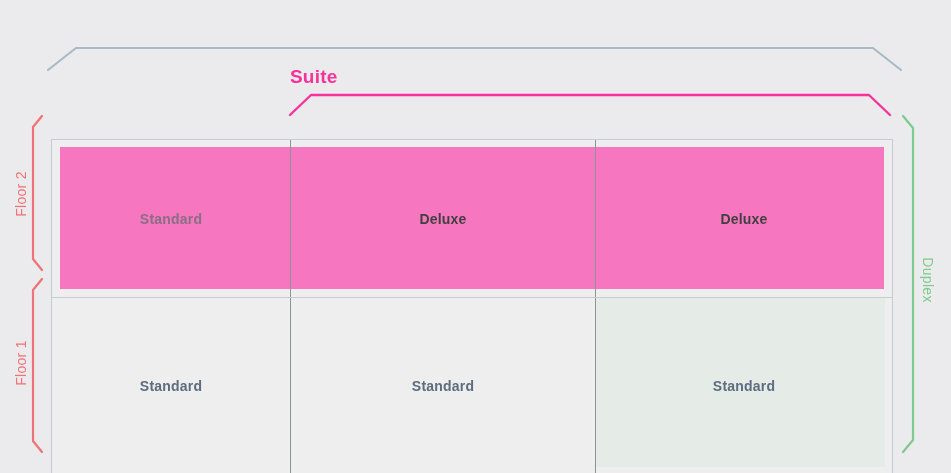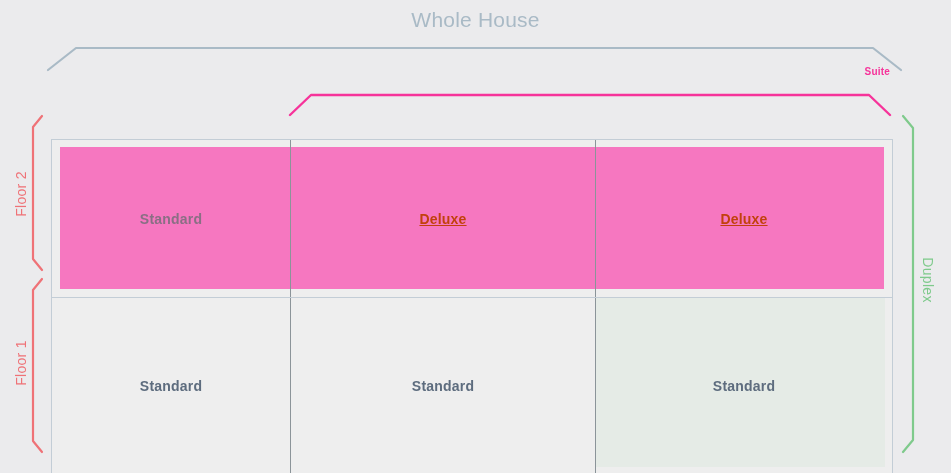--- a/index.html
+++ b/index.html
@@ -31,22 +31,22 @@
     color: #a9bac6;
     letter-spacing: 0.2px;
   }
 
   
   .suite-label {
     position: absolute;
     left: 290px;
     top: 66px;
     width: 600px;
-    text-align: right;
-    font-size: 10px;
+    text-align: left;
+    font-size: 19px;
     font-weight: bold;
     color: #f6339a;
     letter-spacing: 0.2px;
   }
 
   
   .bracket-svg {
     position: absolute;
     left: 0;
     top: 0;
@@ -146,29 +146,28 @@
   .floor-row.top .room-cell.c2 .room-fill { left: 0; right: 0; }
   .floor-row.top .room-cell.c3 .room-fill { left: 0; right: 8px; }
 
   
   .floor-row.bottom .room-cell.c3 .room-fill {
     left: 0; right: 7px; top: 0; bottom: 7px;
     background: #e5ebe6;
   }
 
   .label-muted   { color: #8a6f84; }
-  .label-dark    { color: #c2410c; text-decoration: underline; }
+  .label-dark    { color: #404040; }
   .label-slate   { color: #5d6c7e; }
 </style>
 </head>
 <body>
 
 <div id="stage">
 
-  <div class="whole-house-label">Whole House</div>
 
   <div class="suite-label">Suite</div>
 
   <svg class="bracket-svg" viewBox="0 0 951 473">
 
     <path d="M 48 70 L 76 48 L 873 48 L 901 70" fill="none" stroke="#a9bac6" stroke-width="2.2" stroke-linecap="round" stroke-linejoin="round"></path>
 
     <path d="M 290 115 L 311 95 L 869 95 L 890 115" fill="none" stroke="#f6339a" stroke-width="2.4" stroke-linecap="round" stroke-linejoin="round"></path>
 
     <path d="M 42 116 L 33 127 L 33 259 L 42 270" fill="none" stroke="#ef7277" stroke-width="2.2" stroke-linecap="round" stroke-linejoin="round"></path>

